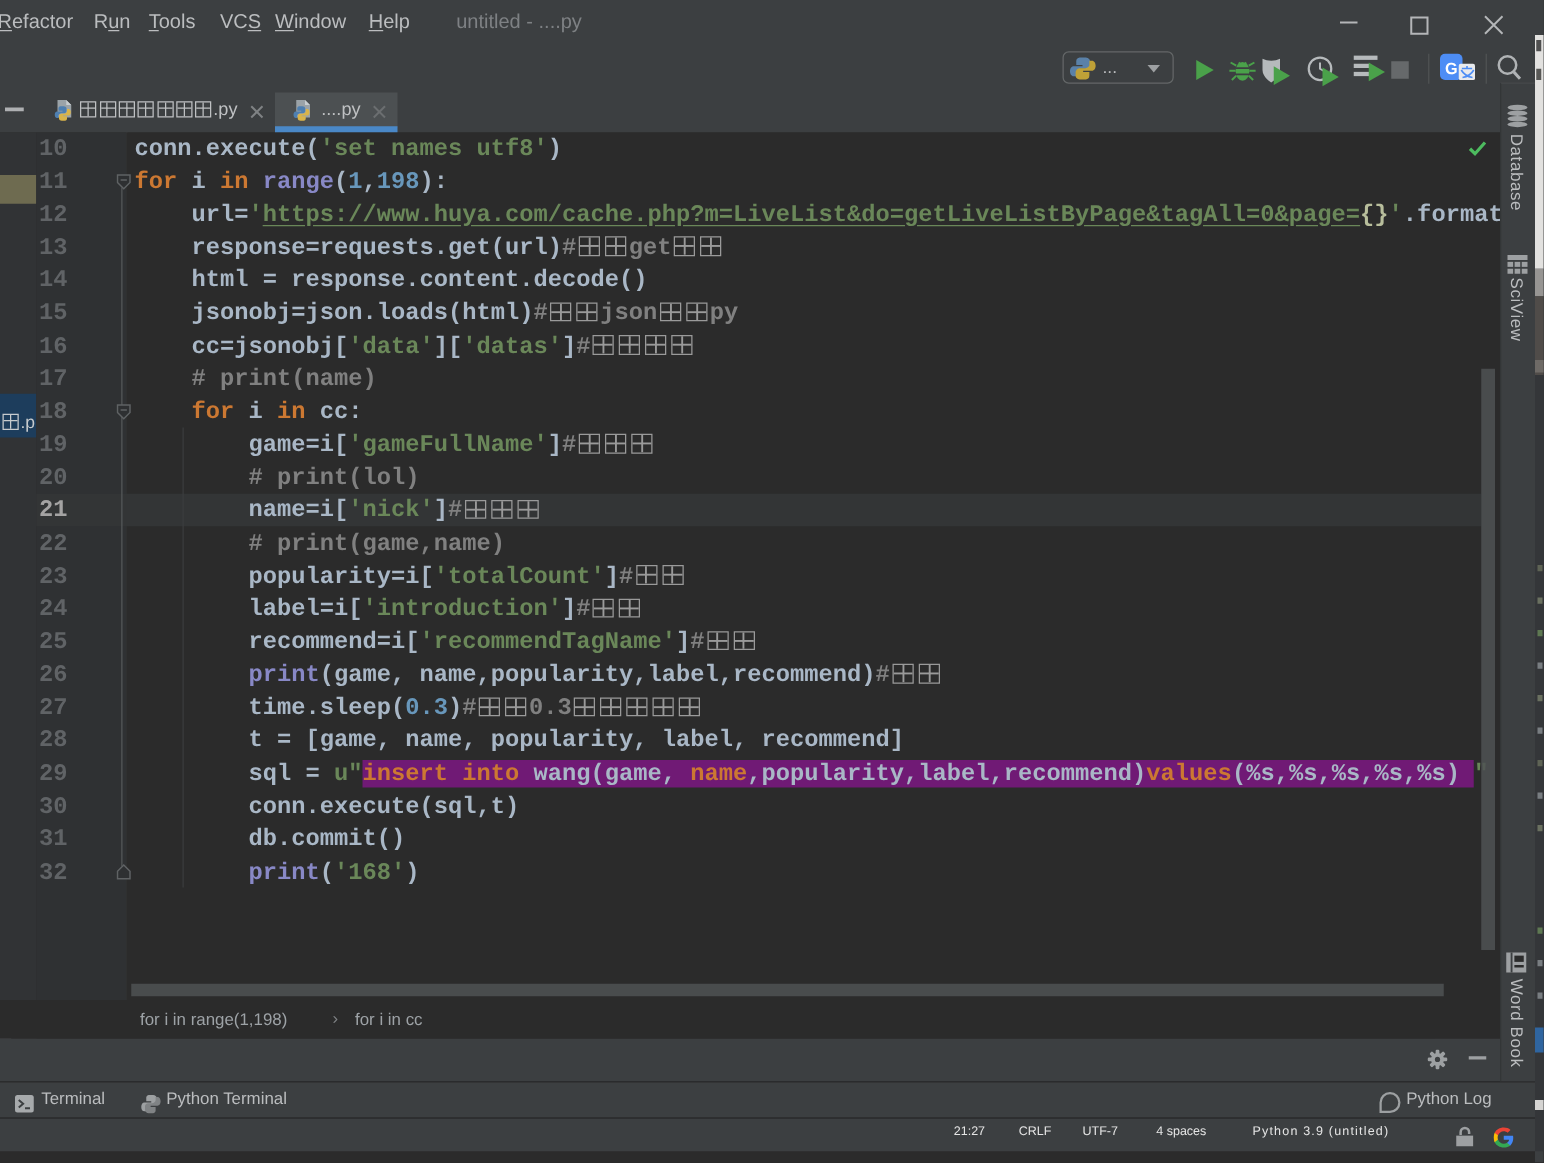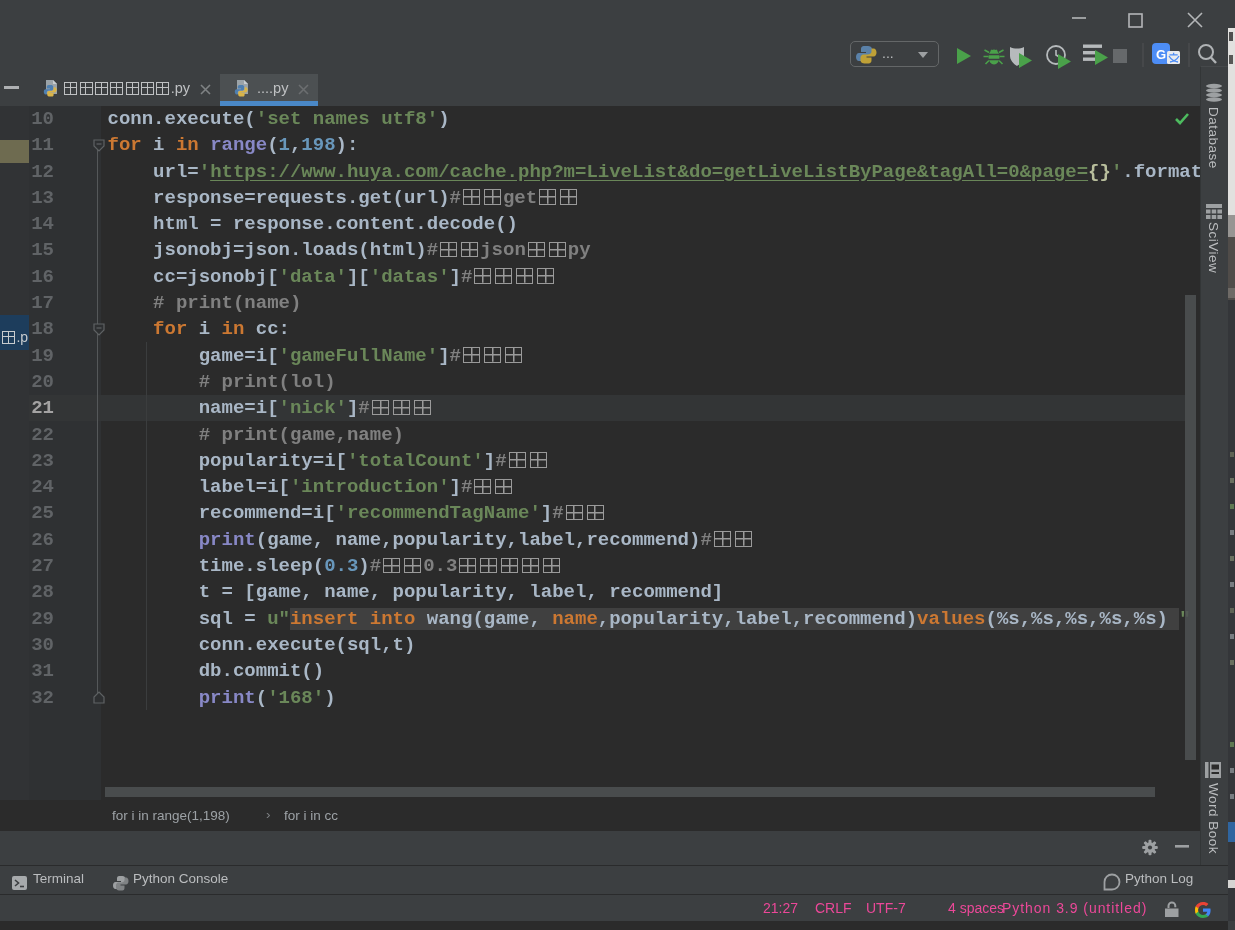--- a/index.html
+++ b/index.html
@@ -28,21 +28,21 @@
 #gutter{left:29px;top:106px;width:72px;height:694px;background:#2F3133}
 #gutline{left:101px;top:106px;width:1px;height:694px;background:#47494B}
 #editor{left:101px;top:106px;width:1099px;height:694px;background:#2B2B2B}
 #curline{left:29px;top:395.2px;width:1156px;height:26.3px;background:#333536}
 pre{font-family:"Liberation Mono",monospace;font-size:19px;line-height:26.3px;white-space:pre}
 #nums{position:absolute;left:30px;top:106px;width:24px;text-align:right;color:#606366;font-weight:bold}
 #code{position:absolute;left:107.5px;top:106px;color:#A9B7C6;font-weight:bold}
 .k{color:#CC7832}.n{color:#6897BB}.s{color:#6A8759}.c{color:#808080}.c .j{color:#9A9A9A}
 .b{color:#8888C6}.f{color:#B8BE9C}
 .u{text-decoration:underline;text-underline-offset:3px}
-.sq{background:#404040}
+.sq{background:#701a75}
 
 .j{display:inline-block;width:17px;height:15.5px;border:1.5px solid;margin:0 2px;vertical-align:-2px;
    background:linear-gradient(currentColor,currentColor) center/100% 1.5px no-repeat,
               linear-gradient(currentColor,currentColor) center/1.5px 100% no-repeat}
 .j2{display:inline-block;width:13px;height:13px;border:1.3px solid;margin:0 1.2px;vertical-align:-1.5px;
    background:linear-gradient(currentColor,currentColor) center/100% 1.2px no-repeat,
               linear-gradient(currentColor,currentColor) center/1.2px 100% no-repeat}
 .j3{display:inline-block;width:9.5px;height:9.5px;border:1px solid;margin:0 1px;vertical-align:-1px;
    background:linear-gradient(currentColor,currentColor) center/100% 1px no-repeat}
 
@@ -50,32 +50,41 @@
 
 #vscroll{left:1185px;top:295px;width:11px;height:465px;background:#4F5254;opacity:.85}
 #hscroll{left:105px;top:787px;width:1050px;height:10px;background:#4F5254;opacity:.85}
 
 #crumbs{left:0;top:800px;width:1148px;height:31px;background:#2B2B2B;color:#9DA2A6;font-size:13.5px}
 
 #band1{left:0;top:831px;width:1228px;height:34px;background:#3C3F41}
 #band2{left:0;top:866px;width:1228px;height:28px;background:#3C3F41}
 #statusbar{left:0;top:895px;width:1228px;height:26px;background:#3C3F41;color:#BBBDBF;font-size:13.5px}
 .bline{background:#2A2B2C}
-.st{position:absolute;top:900px;color:#ec4899;font-size:14px}
+.st{position:absolute;top:900px;color:#e5e5e5;font-size:10px}
 
 #rstrip{left:1200px;top:66px;width:28px;height:799px;background:#3C3F41;border-left:1px solid #333637;border-top:1px solid #46494B}
 .vtext{position:absolute;color:#BBBDBF;font-size:13.5px;writing-mode:vertical-rl;letter-spacing:.5px}
 
 #rcol{left:1228px;top:0;width:7px;height:930px;background:#3C3F41}
 
 #taskbar{left:0;top:921px;width:1235px;height:9px;background:#15161A;overflow:hidden;color:#D8D8D8;font-size:12px}
 .ttl{color:#BBBDBF;font-size:13.5px}
 </style></head><body>
 <div id="stage">
 <div class="abs" id="topbar"></div>
+<div class="abs" id="menurow">
+  <span class="mi" style="left:-2px"><u>R</u>efactor</span>
+  <span class="mi" style="left:75px">R<u>u</u>n</span>
+  <span class="mi" style="left:119px"><u>T</u>ools</span>
+  <span class="mi" style="left:176px">VC<u>S</u></span>
+  <span class="mi" style="left:220px"><u>W</u>indow</span>
+  <span class="mi" style="left:295px"><u>H</u>elp</span>
+  <span id="wintitle">untitled - ....py</span>
+</div>
 <svg class="abs" style="left:1066px;top:10px" width="150" height="26">
   <line x1="6" y1="8" x2="20" y2="8" stroke="#B4B6B8" stroke-width="1.6"></line>
   <rect x="63" y="4" width="13" height="13" fill="none" stroke="#B4B6B8" stroke-width="1.6"></rect>
   <path d="M122 3 L136 17 M136 3 L122 17" stroke="#B4B6B8" stroke-width="1.6" fill="none"></path>
 </svg>
 <svg class="abs" style="left:950px;top:40px" width="285" height="30">
   <path d="M7 8 L7 24 L21 16 Z" fill="#4AA14A"></path>
   <g stroke="#4AA14A" stroke-width="1.6" fill="none">
     <path d="M39 12.5 L34.5 10 M49 12.5 L53.5 10 M38.5 16.5 L33.5 16.5 M49.5 16.5 L54.5 16.5 M39 20.5 L35.5 24 M49 20.5 L52.5 24 M41 10 L43 12 M47 10 L45 12"></path>
     <ellipse cx="44" cy="17" rx="5.5" ry="7.5" fill="#4AA14A" stroke="none"></ellipse>
@@ -261,24 +270,24 @@
   <g transform="translate(1195,71)">
     <path d="M15.6 8.2 C15.6 7.6 15.5 7.1 15.4 6.5 L8 6.5 L8 9.7 L12.3 9.7 C12.1 10.7 11.5 11.6 10.6 12.2 L10.6 14.3 L13.3 14.3 C14.9 12.8 15.6 10.7 15.6 8.2 Z" fill="#4285F4"></path>
     <path d="M8 16 C10.2 16 12 15.3 13.3 14.3 L10.6 12.2 C9.9 12.7 9 13 8 13 C5.9 13 4.1 11.6 3.4 9.6 L0.7 9.6 L0.7 11.8 C2 14.3 4.8 16 8 16 Z" fill="#34A853"></path>
     <path d="M3.4 9.6 C3.2 9.1 3.1 8.6 3.1 8 C3.1 7.4 3.2 6.9 3.4 6.4 L3.4 4.2 L0.7 4.2 C0.2 5.4 0 6.7 0 8 C0 9.3 0.2 10.6 0.7 11.8 Z" fill="#FBBC05"></path>
     <path d="M8 3 C9.2 3 10.3 3.4 11.1 4.2 L13.4 1.9 C12 0.6 10.2 0 8 0 C4.8 0 2 1.7 0.7 4.2 L3.4 6.4 C4.1 4.4 5.9 3 8 3 Z" fill="#EA4335"></path>
   </g>
 </svg>
 <span class="st" style="left:763px">21:27</span>
 <span class="st" style="left:815px">CRLF</span>
 <span class="st" style="left:866px">UTF-7</span>
-<span class="st" style="left:948px">4 spaces</span>
+<span class="st" style="left:925px">4 spaces</span>
 <span class="st" style="left:1002px;letter-spacing:0.95px">Python 3.9 (untitled)</span>
 <span class="ttl abs" style="left:33px;top:871px">Terminal</span>
-<span class="ttl abs" style="left:133px;top:871px">Python Console</span>
+<span class="ttl abs" style="left:133px;top:871px">Python Terminal</span>
 <span class="ttl abs" style="left:1125px;top:871px">Python Log</span>
 
 <div class="abs" id="rstrip"></div>
 <svg class="abs" style="left:1200px;top:66px" width="28" height="799">
 
   <g transform="translate(6,18)" fill="#9DA0A2">
     <ellipse cx="8" cy="2" rx="8" ry="2.2"></ellipse>
     <ellipse cx="8" cy="6.5" rx="8" ry="2.2"></ellipse>
     <ellipse cx="8" cy="11" rx="8" ry="2.2"></ellipse>
     <ellipse cx="8" cy="15.5" rx="8" ry="2.2"></ellipse>

